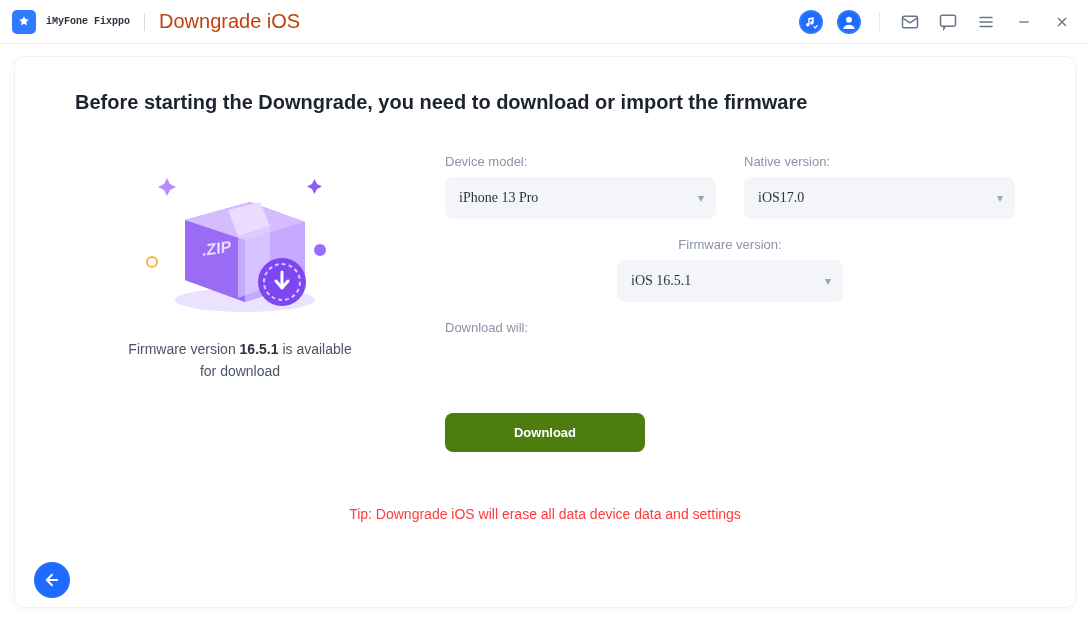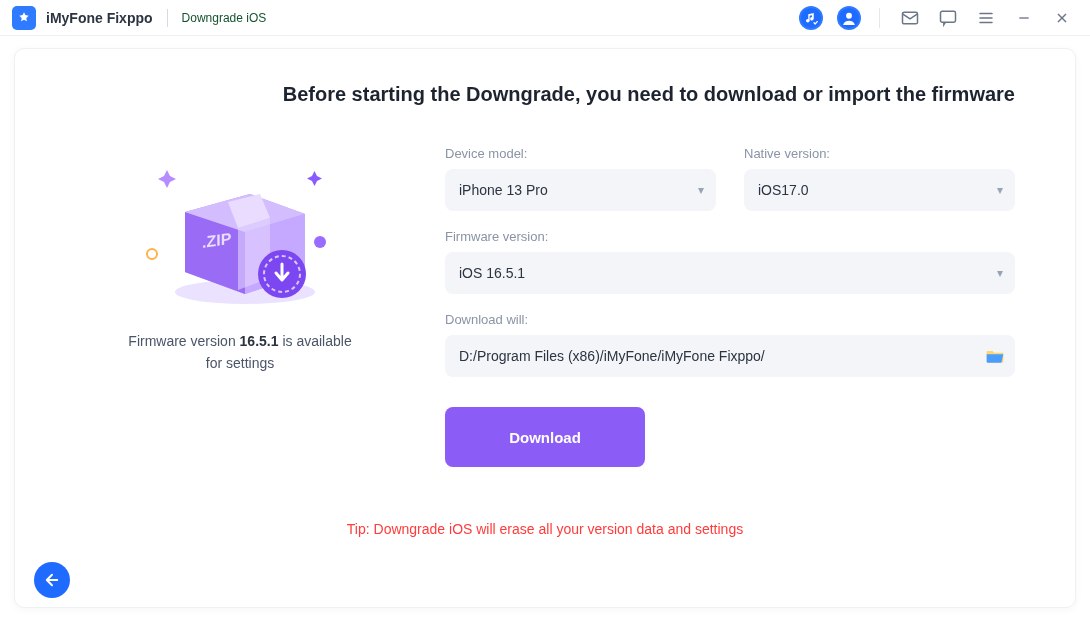--- a/index.html
+++ b/index.html
@@ -9,70 +9,70 @@
   
   .titlebar {
     height: 44px; display: flex; align-items: center; padding: 0 16px 0 12px;
     border-bottom: 1px solid #eef0f4;
   }
   .app-logo {
     width: 24px; height: 24px; border-radius: 5px; background: #2f7bff;
     display: flex; align-items: center; justify-content: center; color: #fff;
     margin-right: 10px;
   }
-  .app-title { font-size: 14px; font-weight: 600; color: #2b3440; }
+  .app-title { font-size: 10px; font-weight: 600; color: #2b3440; font-family: Liberation Mono, monospace; }
   .tb-divider { width: 1px; height: 18px; background: #d6dbe3; margin: 0 14px; }
-  .breadcrumb { font-size: 12px; color: #14532d; }
+  .breadcrumb { font-size: 20px; color: #c2410c; }
   .tb-spacer { flex: 1; }
   .tb-icons { display: flex; align-items: center; gap: 14px; }
   .tb-icon { width: 24px; height: 24px; display: flex; align-items: center; justify-content: center; color: #6b7687; cursor: pointer; }
   .tb-icon.circle { border-radius: 50%; }
   .tb-icon.blue-fill { background: #2f7bff; color: #fff; }
   .tb-sep { width: 1px; height: 20px; background: #e3e7ee; margin: 0 4px; }
 
   
   .content-wrap { flex: 1; padding: 12px 14px; display: flex; }
   .card {
     flex: 1; background: #fff; border: 1px solid #eef0f4; border-radius: 10px;
     padding: 34px 60px 70px 60px; display: flex; flex-direction: column; position: relative;
     box-shadow: 0 2px 8px rgba(30,50,90,0.04);
   }
   .page-heading {
-    text-align: right; font-size: 20px; font-weight: 700; color: #1d2430; margin-bottom: 40px;
+    text-align: left; font-size: 20px; font-weight: 700; color: #1d2430; margin-bottom: 40px;
   }
 
   .cols { display: flex; gap: 40px; }
   .left-col { width: 330px; display: flex; flex-direction: column; align-items: center; padding-top: 6px; }
   .right-col { flex: 1; }
 
   
   .illus { width: 220px; height: 160px; position: relative; }
   .fw-caption { text-align: center; font-size: 14px; color: #4a5568; margin-top: 18px; line-height: 1.6; }
   .fw-caption strong { font-weight: 700; color: #2b3440; }
 
   
   .row { display: flex; gap: 28px; margin-bottom: 18px; }
   .field { display: flex; flex-direction: column; }
   .field.half { flex: 1; }
   .field-label { font-size: 13px; color: #8a94a6; margin-bottom: 8px; }
   .input {
     height: 42px; border: none; background: #f3f5f9; border-radius: 8px;
-    padding: 0 14px; font-size: 14px; color: #2b3440; outline: none; width: 100%;
+    padding: 0 14px; font-size: 14px; color: #2b3440; outline: none; width: 100%; font-family: Liberation Serif, serif;
   }
   .select-wrap { position: relative; }
   .select-wrap .input { padding-right: 34px; cursor: pointer; }
   .chev { position: absolute; right: 12px; top: 50%; transform: translateY(-50%); color: #9aa3b5; font-size: 12px; pointer-events: none;}
   .path-wrap { position: relative; }
   .path-wrap .input { padding-right: 40px; }
   .folder-btn { position: absolute; right: 10px; top: 50%; transform: translateY(-50%); color: #3c86ff; cursor: pointer; }
 
   .download-row { display: flex; justify-content: center; margin-top: 30px; }
   .btn-primary {
-    width: 200px; height: 60px; border: none; border-radius: 8px;
-    background: #8b5cf6; color: #fff; font-size: 15px; font-weight: 600; cursor: pointer;
+    width: 200px; height: 39px; border: none; border-radius: 8px;
+    background: #4d7c0f; color: #fff; font-size: 13px; font-weight: 600; cursor: pointer;
   }
 
   .tip { text-align: center; font-size: 14px; color: #ff3b3b; margin-top: 54px; }
 
   .back-fab {
     position: absolute; left: 34px; bottom: 22px; width: 36px; height: 36px; border-radius: 50%;
     background: #1f6bff; color: #fff; display: flex; align-items: center; justify-content: center;
     cursor: pointer;
   }
 
@@ -176,21 +176,21 @@
 
               <g>
                 <circle cx="152" cy="122" r="24" fill="#7c46f0"></circle>
                 <circle cx="152" cy="122" r="18" fill="none" stroke="#fff" stroke-width="2" stroke-dasharray="4 3" opacity="0.7"></circle>
                 <path d="M152 112 v14 m-6 -5 l6 7 6 -7" stroke="#fff" stroke-width="3" fill="none" stroke-linecap="round" stroke-linejoin="round"></path>
               </g>
             </svg>
           </div>
           <div class="fw-caption">
             <span>Firmware version </span><strong>16.5.1</strong><span> is available</span><br>
-            <span>for settings</span>
+            <span>for download</span>
           </div>
         </div>
 
         <div class="right-col">
           <div class="row">
             <div class="field half">
               <div class="field-label">Device model:</div>
               <div class="select-wrap">
                 <input class="input" readonly="" value="iPhone 13 Pro" style="">
                 <span class="chev">▾</span>
@@ -198,48 +198,39 @@
             </div>
             <div class="field half">
               <div class="field-label">Native version:</div>
               <div class="select-wrap">
                 <input class="input" readonly="" value="iOS17.0" style="">
                 <span class="chev">▾</span>
               </div>
             </div>
           </div>
 
-          <div class="field" style="margin-bottom:18px;">
+          <div class="field" style="margin-bottom:18px;align-items:center;">
             <div class="field-label">Firmware version:</div>
             <div class="select-wrap">
               <input class="input" readonly="" value="iOS 16.5.1" style="">
               <span class="chev">▾</span>
             </div>
           </div>
 
           <div class="field">
             <div class="field-label">Download will:</div>
-            <div class="path-wrap">
-              <input class="input" value="D:/Program Files (x86)/iMyFone/iMyFone Fixppo/" style="">
-              <span class="folder-btn">
-                <svg width="20" height="18" viewBox="0 0 24 20">
-                    <path d="M3 4h6l2 2h10a1 1 0 0 1 1 1v10a1 1 0 0 1-1 1H3a1 1 0 0 1-1-1V5a1 1 0 0 1 1-1z" fill="#ffd66b"></path>
-                    <path d="M2 8h20l-2 9a1 1 0 0 1-1 1H3a1 1 0 0 1-1-1z" fill="#4a9dff"></path>
-                  </svg>
-              </span>
-            </div>
           </div>
         </div>
       </div>
 
       <div class="download-row">
         <button class="btn-primary">Download</button>
       </div>
 
-      <div class="tip">Tip: Downgrade iOS will erase all your version data and settings</div>
+      <div class="tip">Tip: Downgrade iOS will erase all data device data and settings</div>
 
     </div>
   </div>
 
   <div class="back-fab">
     <svg width="18" height="18" viewBox="0 0 24 24" fill="none" stroke="#fff" stroke-width="2.5" stroke-linecap="round" stroke-linejoin="round">
         <line x1="19" y1="12" x2="6" y2="12"></line>
         <polyline points="12 5 5 12 12 19"></polyline>
       </svg>
   </div>

